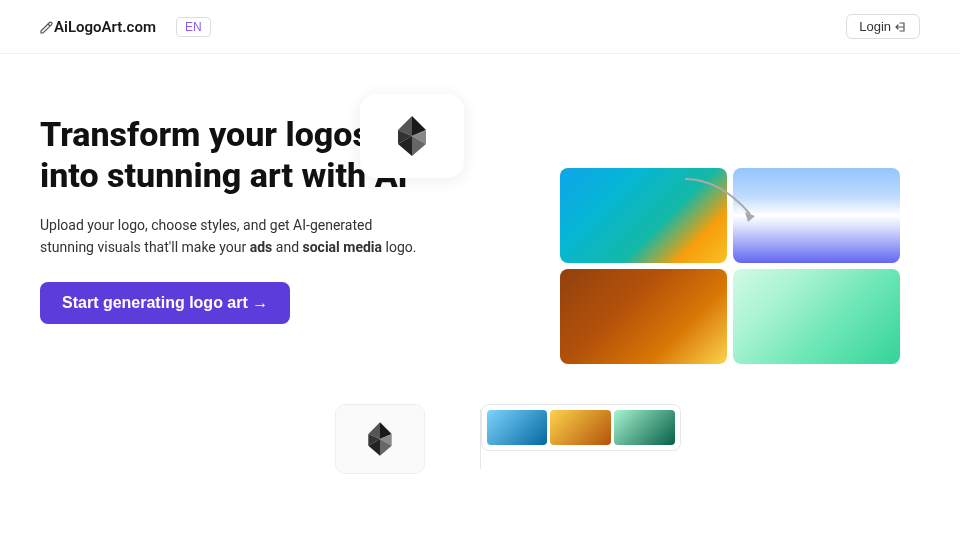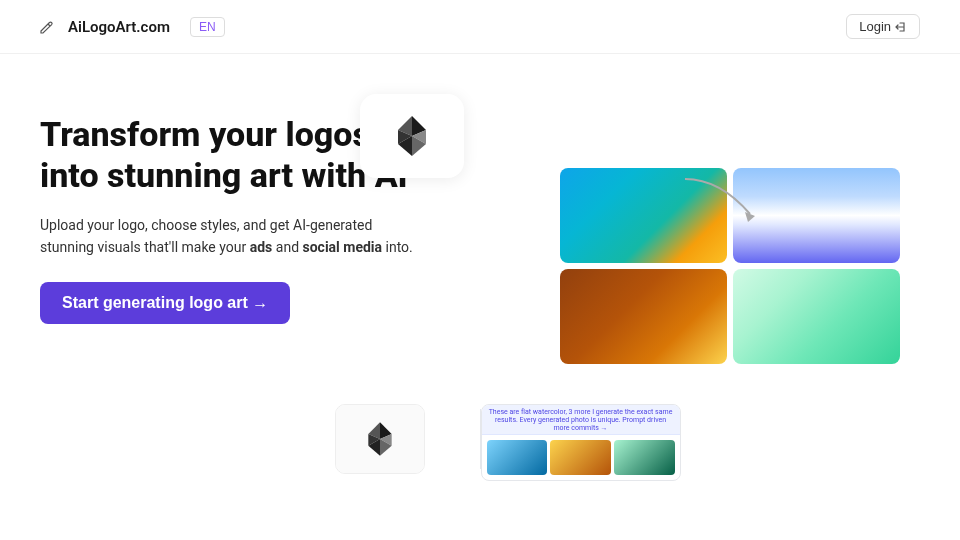--- a/index.html
+++ b/index.html
@@ -16,21 +16,21 @@
     .header {
       display: flex;
       align-items: center;
       padding: 14px 40px;
       border-bottom: 1px solid #f0f0f0;
       gap: 12px;
     }
     .logo-area {
       display: flex;
       align-items: center;
-      gap: 14px;
+      gap: 0;
     }
     .logo-icon-svg {
       width: 14px;
       height: 14px;
     }
     .logo-text {
       font-size: 15px;
       font-weight: 600;
       color: #1a1a1a;
     }
@@ -299,21 +299,21 @@
   <div class="left-side">
     <h1 class="main-heading">
       <span>Transform your logos</span><br>
       <span>into stunning art with AI</span>
     </h1>
     <p class="sub-heading">
       <span>Upload your logo, choose styles, and get AI-generated stunning visuals that'll make your</span>
       <strong>ads</strong>
       <span> and </span>
       <strong><span>social media</span></strong>
-      <span>into.</span>
+      <span>logo.</span>
     </p>
     <button class="cta-btn">Start generating logo art →</button>
   </div>
 
   <div class="right-side">
 
     <div class="logo-display">
       <svg class="brand-logo-svg" viewBox="0 0 48 48" fill="none">
 
         <polygon points="24,4 38,18 24,24" fill="#1a1a1a"></polygon>
@@ -366,23 +366,20 @@
             <polygon points="38,32 24,24 24,44" fill="#666"></polygon>
           </svg>
         </div>
       </div>
     </div>
 
     <div class="divider"></div>
 
     <div class="step">
       <div class="canvas-card">
-        <div style="padding: 3px 5px 2px 5px; font-size: 7px; color:#4f46e5; background:#eef2ff; border-bottom:1px solid #e0e7ff;">
-          These are flat watercolor, 3 more I generate the exact same results. Every generated photo is unique. Prompt driven more commits →
-        </div>
         <div class="canvas-images">
           <div class="canvas-mini-img c-img-1"></div>
           <div class="canvas-mini-img c-img-2"></div>
           <div class="canvas-mini-img c-img-3"></div>
         </div>
 
       </div>
     </div>
   </div>
 </div>

